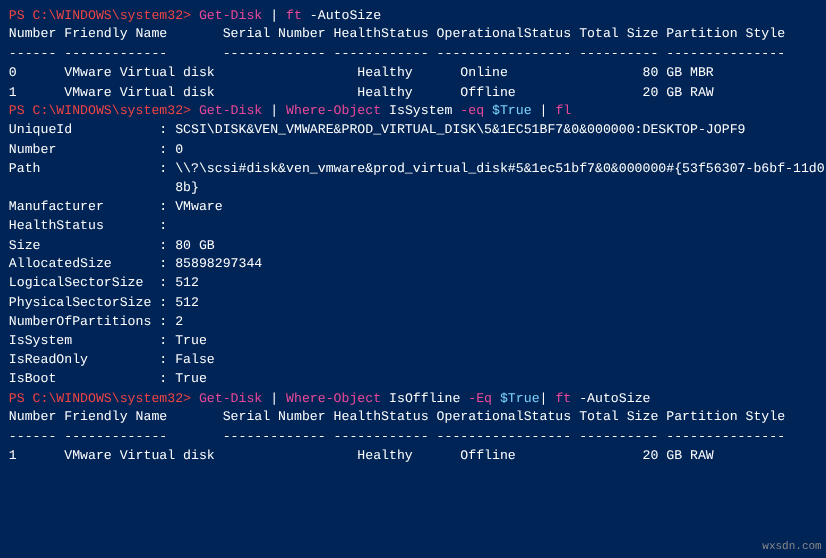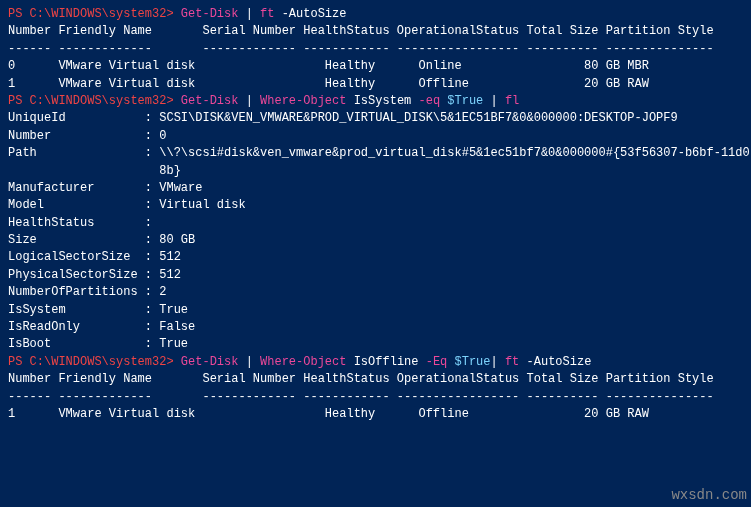--- a/index.html
+++ b/index.html
@@ -20,21 +20,21 @@
     }
     .color-yellow { color: #ef4444; }
     .color-cyan { color: #ec4899; }
     .color-white { color: #ffffff; }
     .color-red { color: #7dd3fc; }
     .watermark {
       position: absolute;
       bottom: 4px;
       right: 4px;
       color: #888;
-      font-size: 14px;
+      font-size: 10px;
     }
   </style>
 </head>
 <body>
 
 <div id="terminal">
     <span class="line"><span class="color-yellow">PS C:\WINDOWS\system32&gt; </span><span class="color-cyan">Get-Disk</span><span class="color-white"> | </span><span class="color-cyan">ft</span><span class="color-white"> -AutoSize</span></span>
     <span class="line"><span class="color-white"></span></span>
     <span class="line"><span class="color-white">Number Friendly Name       Serial Number HealthStatus OperationalStatus Total Size Partition Style</span></span>
     <span class="line"><span class="color-white">------ -------------       ------------- ------------ ----------------- ---------- ---------------</span></span>
@@ -43,23 +43,23 @@
     <span class="line"><span class="color-white"></span></span>
     <span class="line"><span class="color-white"></span></span>
     <span class="line"><span class="color-yellow">PS C:\WINDOWS\system32&gt; </span><span class="color-cyan">Get-Disk</span><span class="color-white"> | </span><span class="color-cyan">Where-Object</span><span class="color-white"> IsSystem </span><span class="color-cyan">-eq</span><span class="color-white"> </span><span class="color-red">$True</span><span class="color-white"> | </span><span class="color-cyan">fl</span></span>
     <span class="line"><span class="color-white"></span></span>
     <span class="line"><span class="color-white">UniqueId           : SCSI\DISK&amp;VEN_VMWARE&amp;PROD_VIRTUAL_DISK\5&amp;1EC51BF7&amp;0&amp;000000:DESKTOP-JOPF9</span></span>
     <span class="line"><span class="color-white">Number             : 0</span></span>
     <span class="line"><span class="color-white">Path               : \\?\scsi#disk&amp;ven_vmware&amp;prod_virtual_disk#5&amp;1ec51bf7&amp;0&amp;000000#{53f56307-b6bf-11d0-94</span></span>
     <span class="line"><span class="color-white">                     8b}</span></span>
     <span class="line"><span class="color-white"></span></span>
     <span class="line"><span class="color-white">Manufacturer       : VMware</span></span>
-    <span class="line"><span class="color-white">Model              : Virtual disk</span></span>
     <span class="line"><span class="color-white">HealthStatus       :</span></span>
     <span class="line"><span class="color-white">Size               : 80 GB</span></span>
+    <span class="line"><span class="color-white">AllocatedSize      : 85898297344</span></span>
     <span class="line"><span class="color-white">LogicalSectorSize  : 512</span></span>
     <span class="line"><span class="color-white">PhysicalSectorSize : 512</span></span>
     <span class="line"><span class="color-white">NumberOfPartitions : 2</span></span>
     <span class="line"><span class="color-white">IsSystem           : True</span></span>
     <span class="line"><span class="color-white">IsReadOnly         : False</span></span>
     <span class="line"><span class="color-white">IsBoot             : True</span></span>
     <span class="line"><span class="color-white"></span></span>
     <span class="line"><span class="color-white"></span></span>
     <span class="line"><span class="color-yellow">PS C:\WINDOWS\system32&gt; </span><span class="color-cyan">Get-Disk</span><span class="color-white"> | </span><span class="color-cyan">Where-Object</span><span class="color-white"> IsOffline </span><span class="color-cyan">-Eq</span><span class="color-white"> </span><span class="color-red">$True</span><span class="color-white">| </span><span class="color-cyan">ft</span><span class="color-white"> -AutoSize</span></span>
     <span class="line"><span class="color-white"></span></span>

